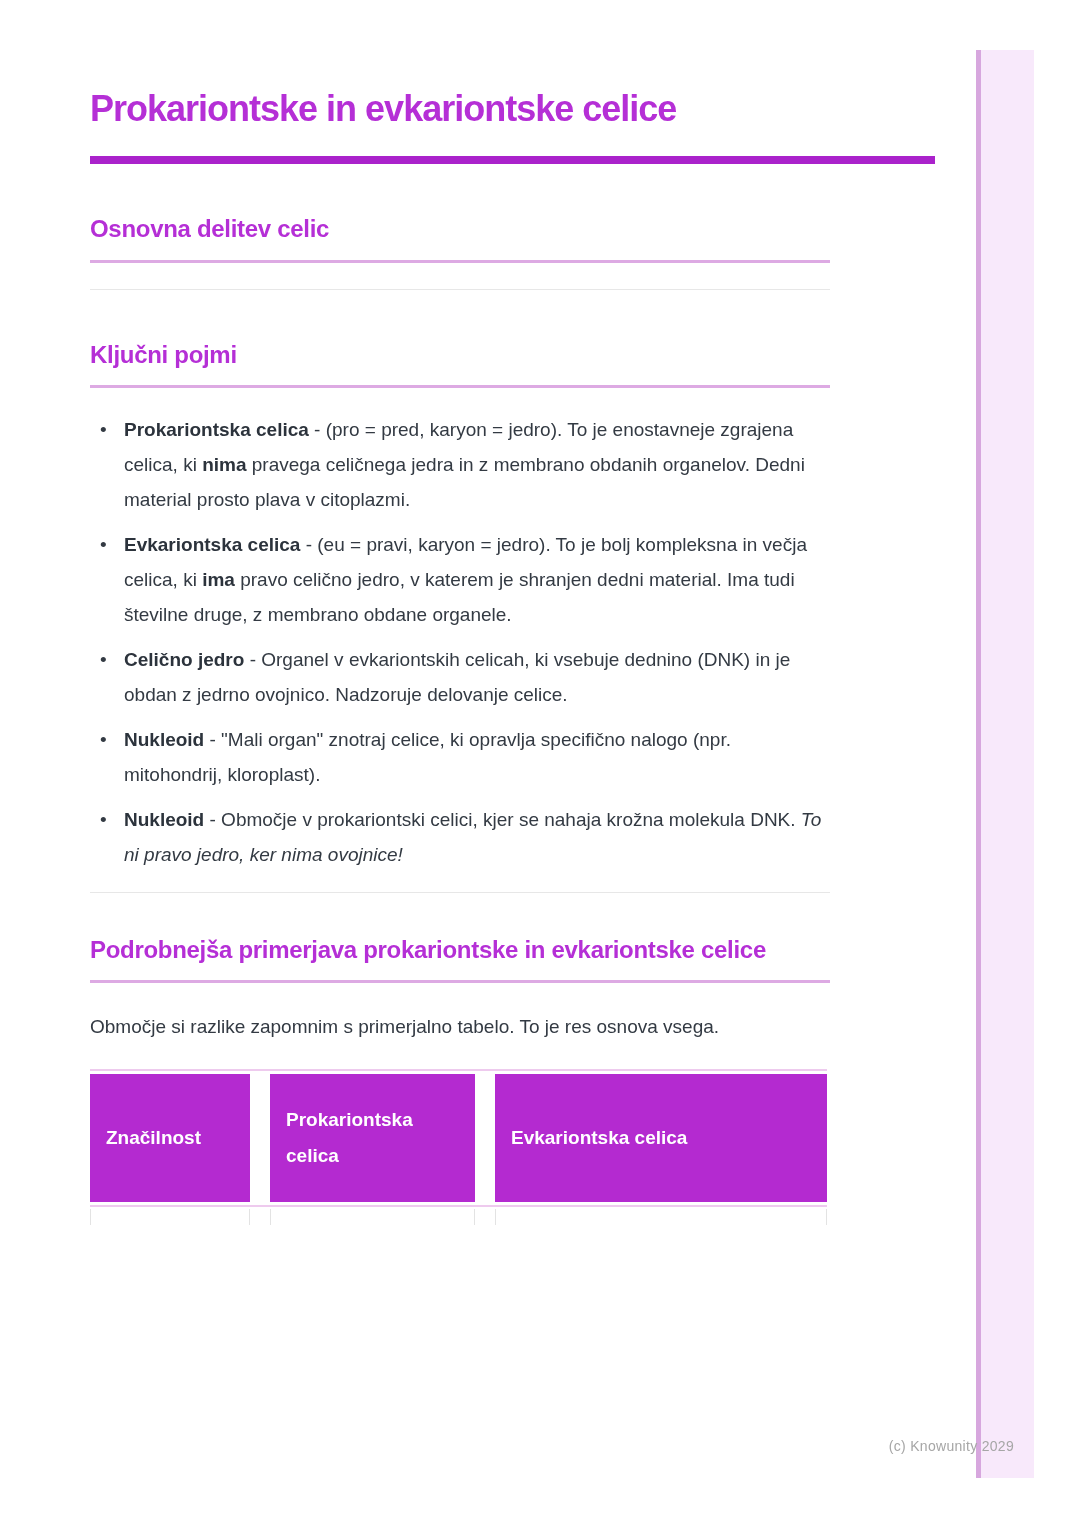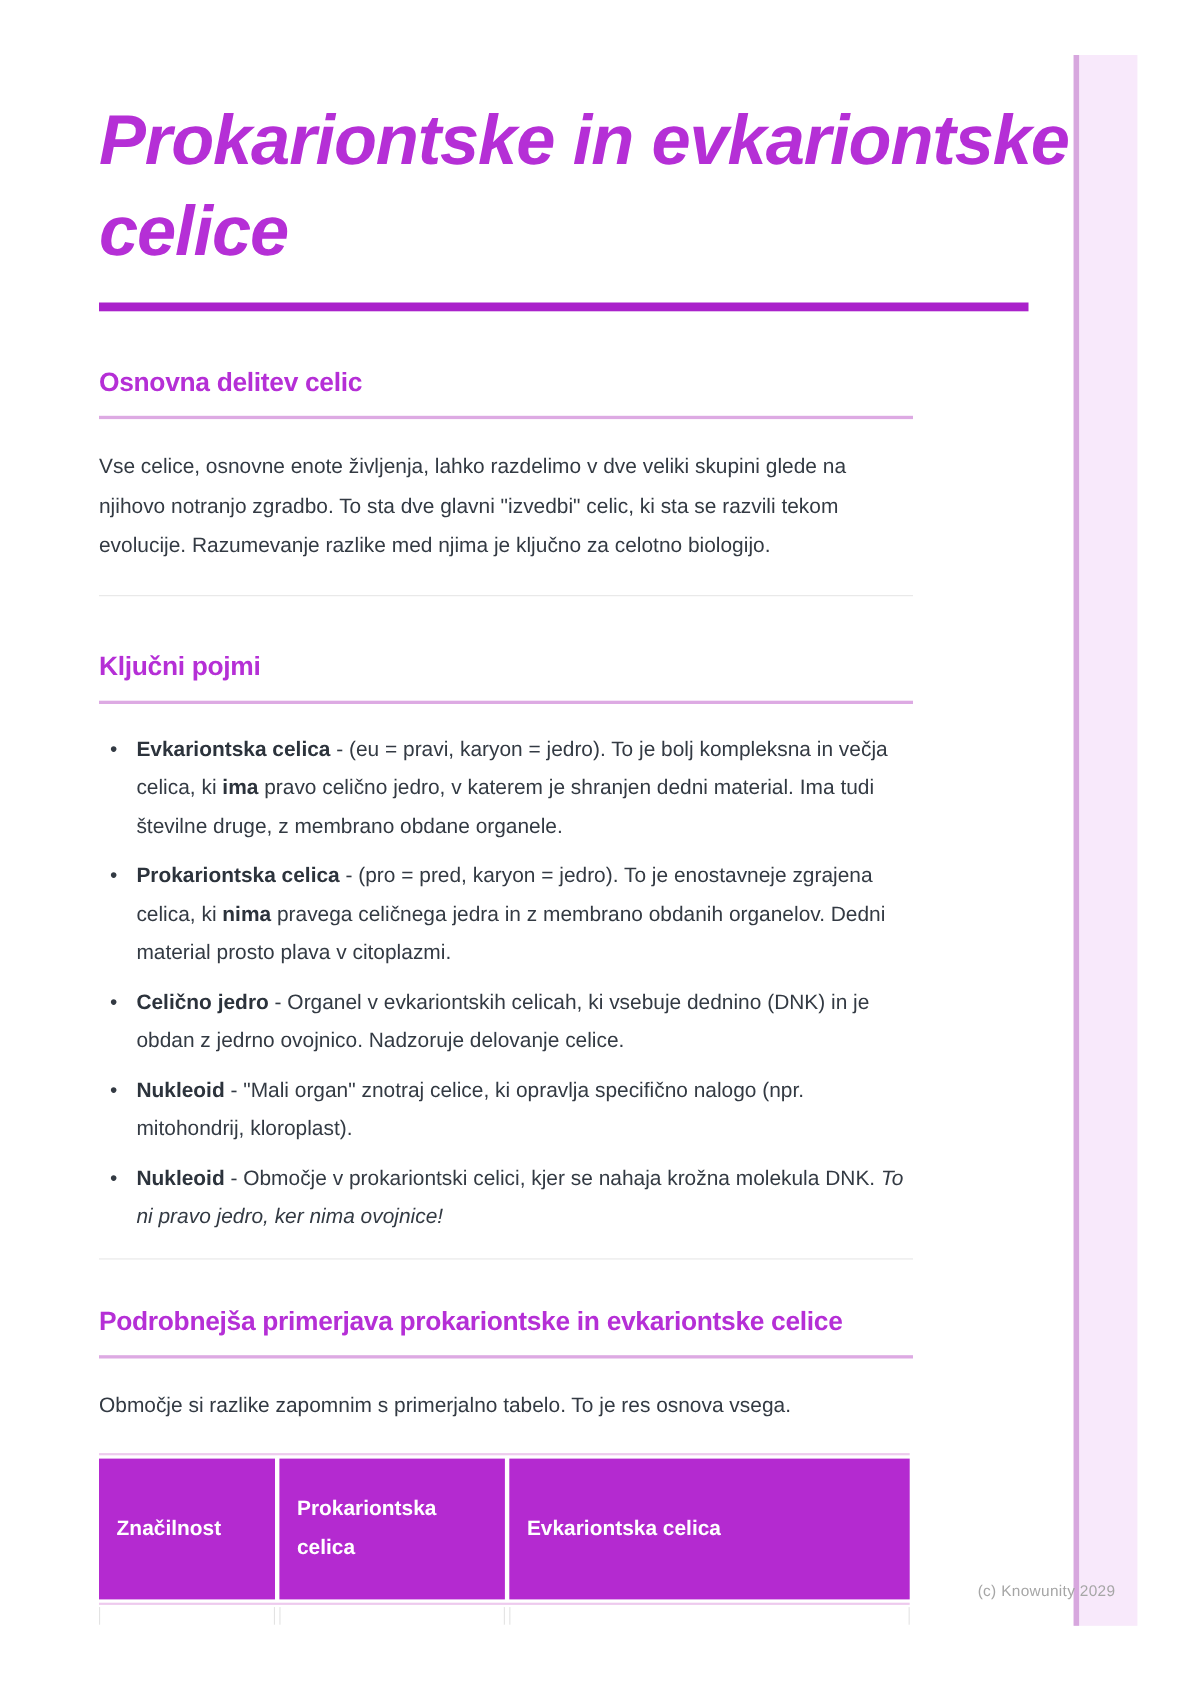--- a/index.html
+++ b/index.html
@@ -29,26 +29,25 @@
   }
   .content {
     position: absolute;
     left: 90px; top: 0;
     width: 740px;
     z-index: 2;
   }
   .doc-title {
     width: 885px;
     margin-top: 86px;
-    font-size: 64px;
+    font-size: 36px;
     line-height: 1.29;
     font-weight: 800;
     letter-spacing: -1px;
     color: #b52fd6;
-    font-style: italic;
   }
   .title-rule {
     width: 845px;
     height: 8px;
     margin-top: 24px;
     background: #aa22cb;
   }
   .h2 {
     font-size: 24px;
     line-height: 1.38;
@@ -99,21 +98,21 @@
   .seg-bold { font-weight: 700; color: #2c333c; }
   .seg-italic { font-style: italic; }
   .cmp-table {
     width: 737px;
     margin-top: 24px;
     border-top: 2px solid #eecaee;
   }
   .cmp-row {
     display: grid;
     grid-template-columns: 160px 205px 1fr;
-    column-gap: 4px;
+    column-gap: 20px;
   }
   .cmp-header { margin-top: 3px; }
   .cmp-header .cell {
     background: #b42ad0;
     color: #ffffff;
     font-size: 19px;
     font-weight: 700;
     line-height: 36px;
     min-height: 128px;
     padding: 10px 14px 10px 16px;
@@ -141,31 +140,30 @@
 <div class="watermark">(c) Knowunity 2029</div>
 
 <div class="content">
 
   <h1 class="doc-title">Prokariontske in evkariontske celice</h1>
   <div class="title-rule"></div>
 
   <section>
     <h2 class="h2 mt-48">Osnovna delitev celic</h2>
     <div class="h2-underline"></div>
-    <p class="para">Vse celice, osnovne enote življenja, lahko razdelimo v dve veliki skupini glede na njihovo notranjo zgradbo. To sta dve glavni "izvedbi" celic, ki sta se razvili tekom evolucije. Razumevanje razlike med njima je ključno za celotno biologijo.</p>
   </section>
 
   <div class="divider d1"></div>
 
   <section>
     <h2 class="h2 mt-48">Ključni pojmi</h2>
     <div class="h2-underline"></div>
     <ul class="bullet-list">
+      <li><span class="seg-bold">Prokariontska celica</span><span> - (pro = pred, karyon = jedro). To je enostavneje zgrajena celica, ki </span><span class="seg-bold">nima</span><span> pravega celičnega jedra in z membrano obdanih organelov. Dedni material prosto plava v citoplazmi.</span></li>
       <li><span class="seg-bold">Evkariontska celica</span><span> - (eu = pravi, karyon = jedro). To je bolj kompleksna in večja celica, ki </span><span class="seg-bold">ima</span><span> pravo celično jedro, v katerem je shranjen dedni material. Ima tudi številne druge, z membrano obdane organele.</span></li>
-      <li><span class="seg-bold">Prokariontska celica</span><span> - (pro = pred, karyon = jedro). To je enostavneje zgrajena celica, ki </span><span class="seg-bold">nima</span><span> pravega celičnega jedra in z membrano obdanih organelov. Dedni material prosto plava v citoplazmi.</span></li>
       <li><span class="seg-bold">Celično jedro</span><span> - Organel v evkariontskih celicah, ki vsebuje dednino (DNK) in je obdan z jedrno ovojnico. Nadzoruje delovanje celice.</span></li>
       <li><span class="seg-bold">Nukleoid</span><span> - "Mali organ" znotraj celice, ki opravlja specifično nalogo (npr. mitohondrij, kloroplast).</span></li>
       <li><span class="seg-bold">Nukleoid</span><span> - Območje v prokariontski celici, kjer se nahaja krožna molekula DNK. </span><span class="seg-italic">To ni pravo jedro, ker nima ovojnice!</span></li>
     </ul>
   </section>
 
   <div class="divider d2"></div>
 
   <section>
     <h2 class="h2 mt-40">Podrobnejša primerjava prokariontske in evkariontske celice</h2>

